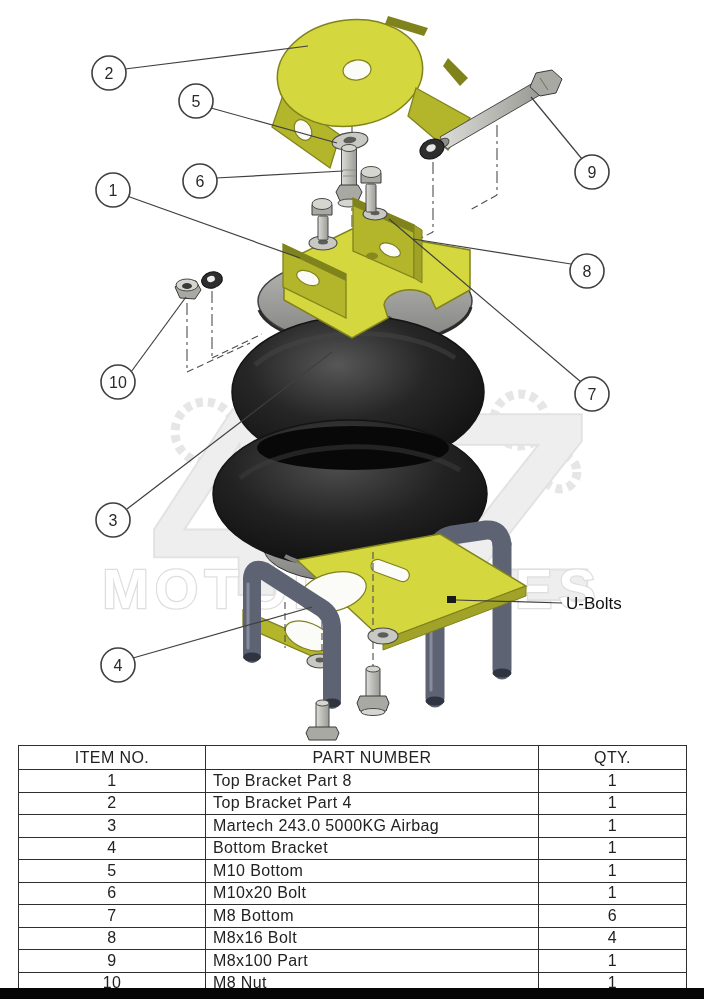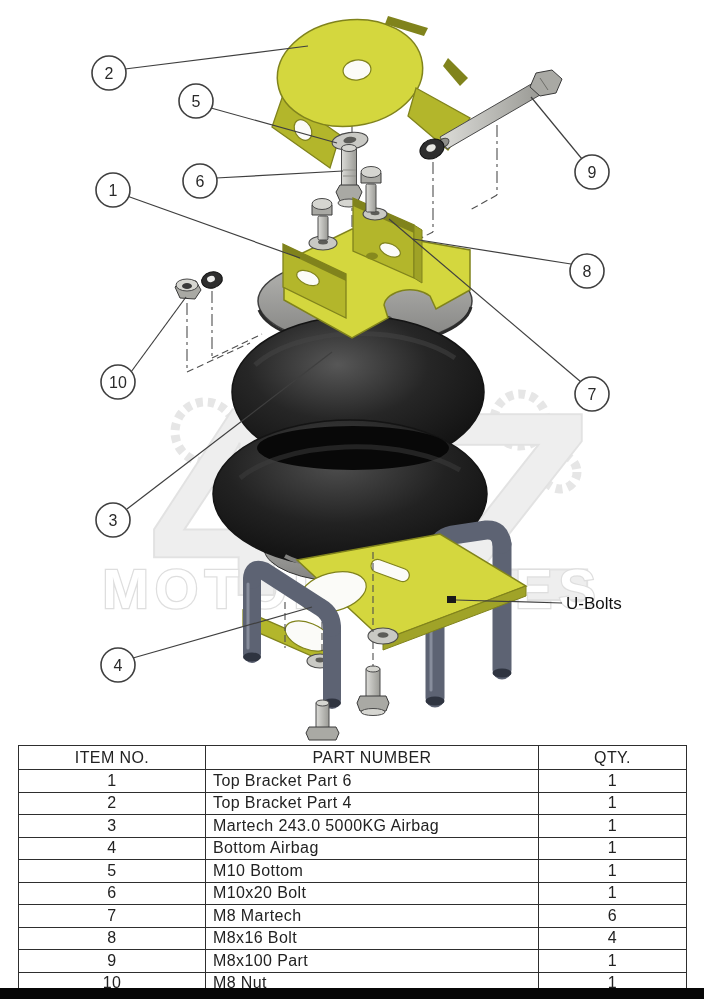--- a/index.html
+++ b/index.html
@@ -298,51 +298,51 @@
   <thead>
     <tr>
       <th>ITEM NO.</th>
       <th>PART NUMBER</th>
       <th>QTY.</th>
     </tr>
   </thead>
   <tbody>
         <tr>
           <td>1</td>
-          <td class="left">Top Bracket Part 6</td>
+          <td class="left">Top Bracket Part 8</td>
           <td>1</td>
         </tr>
         <tr>
           <td>2</td>
           <td class="left">Top Bracket Part 4</td>
           <td>1</td>
         </tr>
         <tr>
           <td>3</td>
           <td class="left">Martech 243.0 5000KG Airbag</td>
           <td>1</td>
         </tr>
         <tr>
           <td>4</td>
-          <td class="left">Bottom Airbag</td>
+          <td class="left">Bottom Bracket</td>
           <td>1</td>
         </tr>
         <tr>
           <td>5</td>
           <td class="left">M10 Bottom</td>
           <td>1</td>
         </tr>
         <tr>
           <td>6</td>
           <td class="left">M10x20 Bolt</td>
           <td>1</td>
         </tr>
         <tr>
           <td>7</td>
-          <td class="left">M8 Martech</td>
+          <td class="left">M8 Bottom</td>
           <td>6</td>
         </tr>
         <tr>
           <td>8</td>
           <td class="left">M8x16 Bolt</td>
           <td>4</td>
         </tr>
         <tr>
           <td>9</td>
           <td class="left">M8x100 Part</td>

